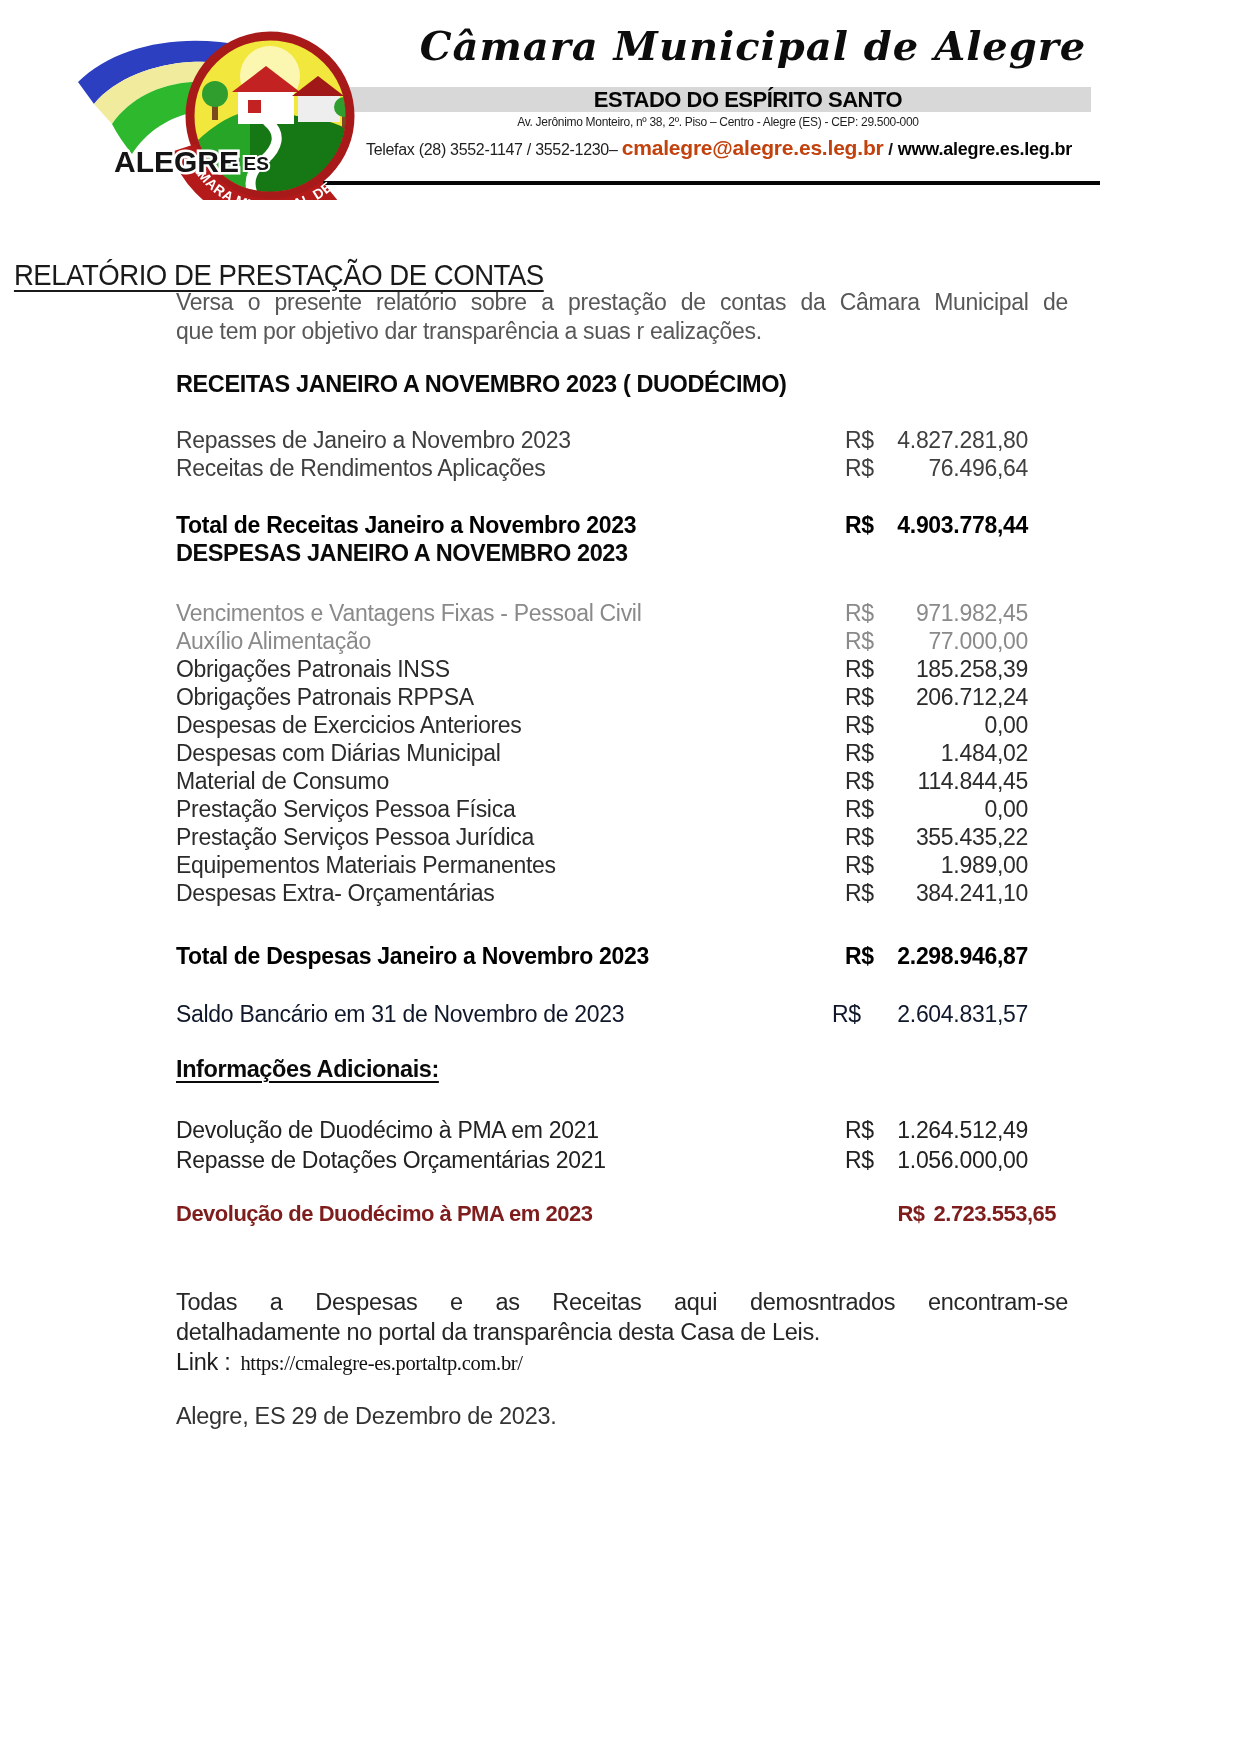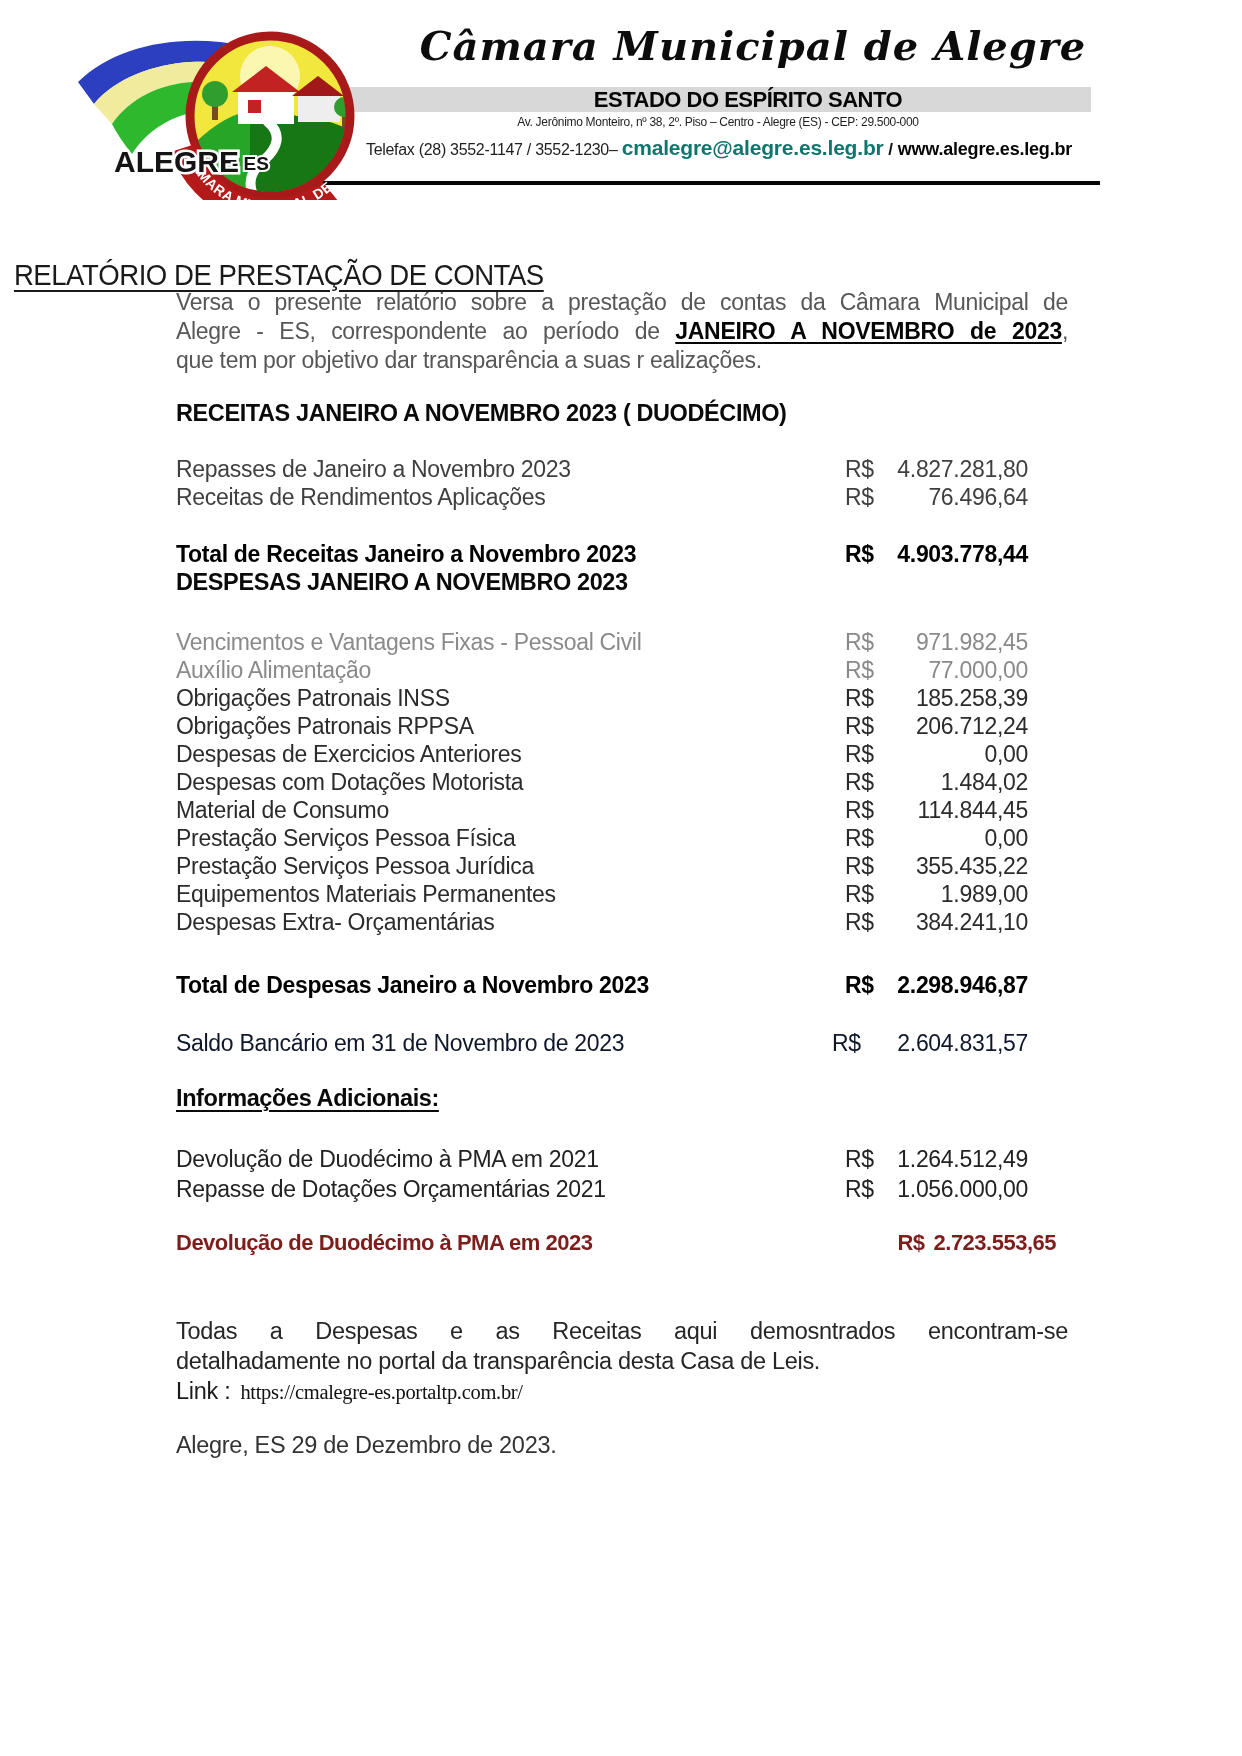--- a/index.html
+++ b/index.html
@@ -31,21 +31,21 @@
   }
   .address-line{
     position:absolute;left:183px;top:115px;width:1040px;
     text-align:center;font-size:12px;letter-spacing:-0.3px;color:#1e1e1e;
   }
   .contact-line{
     position:absolute;left:184px;top:136px;width:1040px;
     text-align:center;white-space:nowrap;
   }
   .telefax{font-size:16px;color:#1e1e1e;letter-spacing:-0.3px;vertical-align:baseline;}
-  .email{font-size:21px;font-weight:bold;color:#0f766e;letter-spacing:-0.2px;vertical-align:baseline;cursor:pointer;}
+  .email{font-size:21px;font-weight:bold;color:#c2410c;letter-spacing:-0.2px;vertical-align:baseline;cursor:pointer;}
   .contact-sep{font-size:17px;font-weight:bold;color:#111;}
   .website{font-size:18px;font-weight:bold;color:#050505;letter-spacing:-0.2px;}
   .header-rule{
     position:absolute;left:285px;top:181px;width:800px;height:4px;background:#060606;
   }
   .logo-wrap{position:absolute;left:55px;top:20px;width:292px;height:180px;z-index:3;}
   .logo-wrap svg{width:100%;height:100%;font-family:"Liberation Sans", sans-serif;}
   
   .doc-title{
     position:absolute;left:0;top:240px;width:1242px;
@@ -159,21 +159,20 @@
       </svg>
     </div>
   </div>
 
   <h1 class="doc-title"><span>RELATÓRIO  DE PRESTAÇÃO DE CONTAS</span></h1>
 
   <div class="content">
 
     <div class="intro">
       <div class="jline">Versa  o presente relatório sobre a prestação de contas da Câmara Municipal de</div>
-      <div class="jline"><span>Alegre - ES, correspondente ao período de </span><span class="hl">JANEIRO A NOVEMBRO de 2023</span><span>,</span></div>
       <div>que tem por objetivo dar transparência  a suas r ealizações.</div>
     </div>
 
     <div class="section-heading h-receitas">RECEITAS  JANEIRO A NOVEMBRO 2023 ( DUODÉCIMO)</div>
 
     <div class="receitas-rows">
       <div class="vrow">
         <span class="lbl">Repasses  de Janeiro a Novembro 2023</span>
         <span class="cur">R$</span>
         <span class="amt">4.827.281,80</span>
@@ -213,21 +212,21 @@
         <span class="lbl">Obrigações Patronais RPPSA</span>
         <span class="cur">R$</span>
         <span class="amt">206.712,24</span>
       </div>
       <div class="vrow">
         <span class="lbl">Despesas de Exercicios Anteriores</span>
         <span class="cur">R$</span>
         <span class="amt">0,00</span>
       </div>
       <div class="vrow">
-        <span class="lbl">Despesas com Dotações Motorista</span>
+        <span class="lbl">Despesas com Diárias Municipal</span>
         <span class="cur">R$</span>
         <span class="amt">1.484,02</span>
       </div>
       <div class="vrow">
         <span class="lbl">Material de Consumo</span>
         <span class="cur">R$</span>
         <span class="amt">114.844,45</span>
       </div>
       <div class="vrow">
         <span class="lbl">Prestação Serviços Pessoa Física</span>

